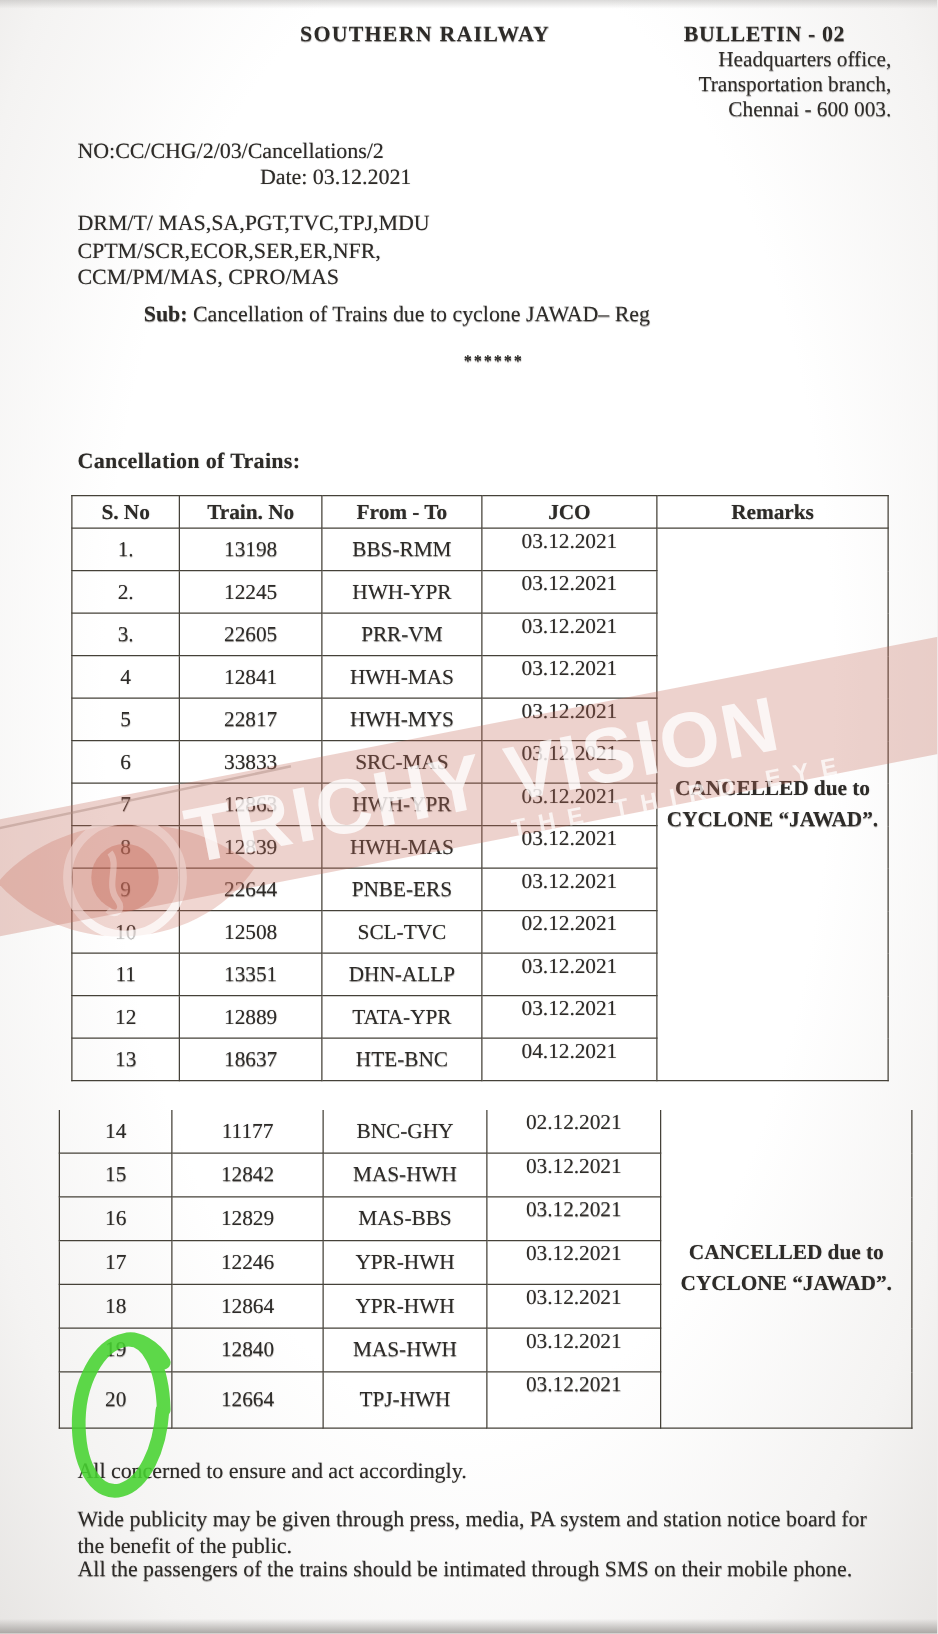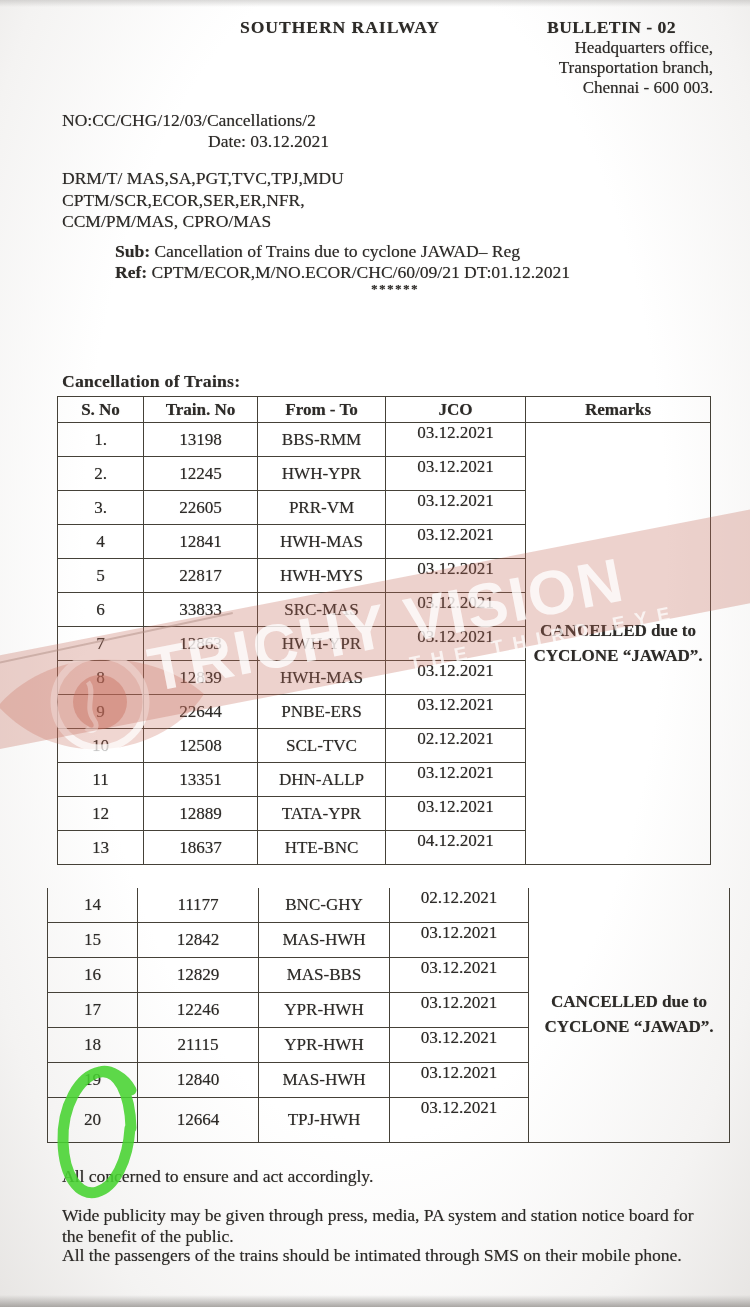--- a/index.html
+++ b/index.html
@@ -24,21 +24,21 @@
 
   .file-no{ left:62px; top:110px; font-size:17.5px; }
   .issue-date{ left:208px; top:131px; font-size:17.5px; }
 
   .addr-block{ left:62px; top:168px; font-size:17.5px; line-height:21.5px; }
 
   .subject{ left:115px; top:241px; font-size:17.5px; }
   .reference{ left:115px; top:262px; font-size:17.5px; }
   .separator{ left:115px; top:281px; width:560px; text-align:center; font-size:13px; letter-spacing:1.5px; }
   .intro{ left:62px; top:300px; width:622px; font-size:17.5px; line-height:20.5px; }
-  .section-title{ left:62px; top:358px; font-size:17.5px; letter-spacing:0.3px;margin-top:13px; }
+  .section-title{ left:62px; top:358px; font-size:17.5px; letter-spacing:0.3px; }
 
   
   table.doc{ position:absolute; border-collapse:collapse; table-layout:fixed; z-index:2; }
   table.doc th, table.doc td{
     border:1.7px solid #454138; text-align:center; padding:0;
     font-size:17px; color:#2d2b28; overflow:hidden;
   }
   table.doc th{ font-weight:bold; height:25px; }
   .t1{ left:57px; top:396px; width:653px; }
   .t1 td{ height:33px; }
@@ -97,36 +97,32 @@
 <div class="page">
 
   <div class="abs soft b org-title">SOUTHERN RAILWAY</div>
   <div class="abs soft b bulletin">BULLETIN - 02</div>
   <div class="abs soft hq-block">
     <div>Headquarters office,</div>
     <div>Transportation branch,</div>
     <div>Chennai - 600 003.</div>
   </div>
 
-  <div class="abs soft file-no">NO:CC/CHG/12/03/Cancellations/2</div>
+  <div class="abs soft file-no">NO:CC/CHG/2/03/Cancellations/2</div>
   <div class="abs soft issue-date">Date: 03.12.2021</div>
 
   <div class="abs soft addr-block">
     <div>DRM/T/ MAS,SA,PGT,TVC,TPJ,MDU</div>
     <div>CPTM/SCR,ECOR,SER,ER,NFR,</div>
     <div>CCM/PM/MAS, CPRO/MAS</div>
   </div>
 
   <div class="abs soft subject">
     <span class="b">Sub:</span>
     <span>Cancellation of Trains  due to cyclone JAWAD– Reg</span>
-  </div>
-  <div class="abs soft reference">
-    <span class="b">Ref:</span>
-    <span>CPTM/ECOR,M/NO.ECOR/CHC/60/09/21 DT:01.12.2021</span>
   </div>
   <div class="abs soft b separator">******</div>
 
   <div class="abs soft b section-title">Cancellation of Trains:</div>
 
   <table class="doc t1 soft">
     <colgroup>
         <col style="width:86px">
         <col style="width:114px">
         <col style="width:128px">
@@ -252,21 +248,21 @@
       <td class="jco">03.12.2021</td>
     </tr>
     <tr>
       <td>17</td>
       <td>12246</td>
       <td>YPR-HWH</td>
       <td class="jco">03.12.2021</td>
     </tr>
     <tr>
       <td>18</td>
-      <td>21115</td>
+      <td>12864</td>
       <td>YPR-HWH</td>
       <td class="jco">03.12.2021</td>
     </tr>
     <tr>
       <td>19</td>
       <td>12840</td>
       <td>MAS-HWH</td>
       <td class="jco">03.12.2021</td>
     </tr>
     <tr class="tall">

